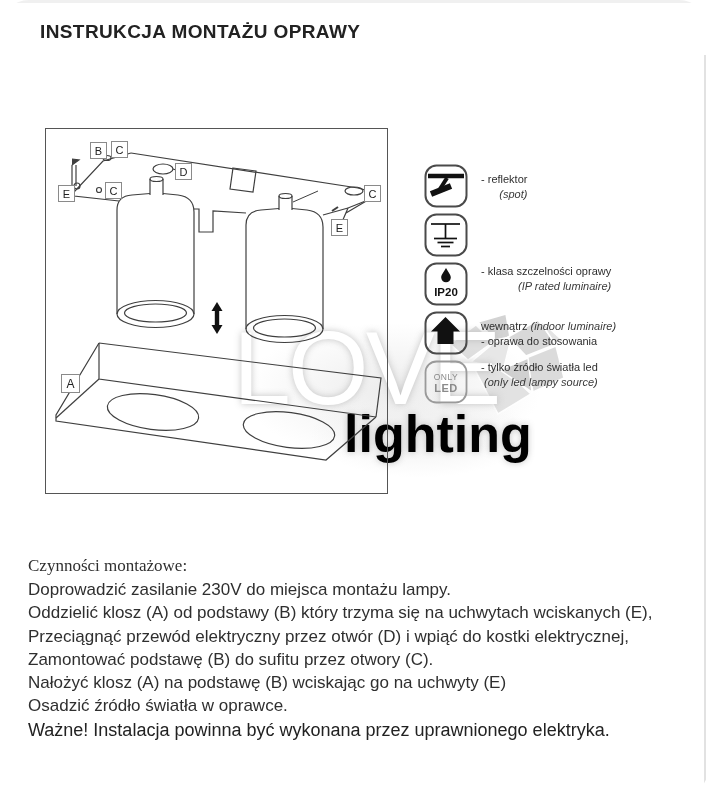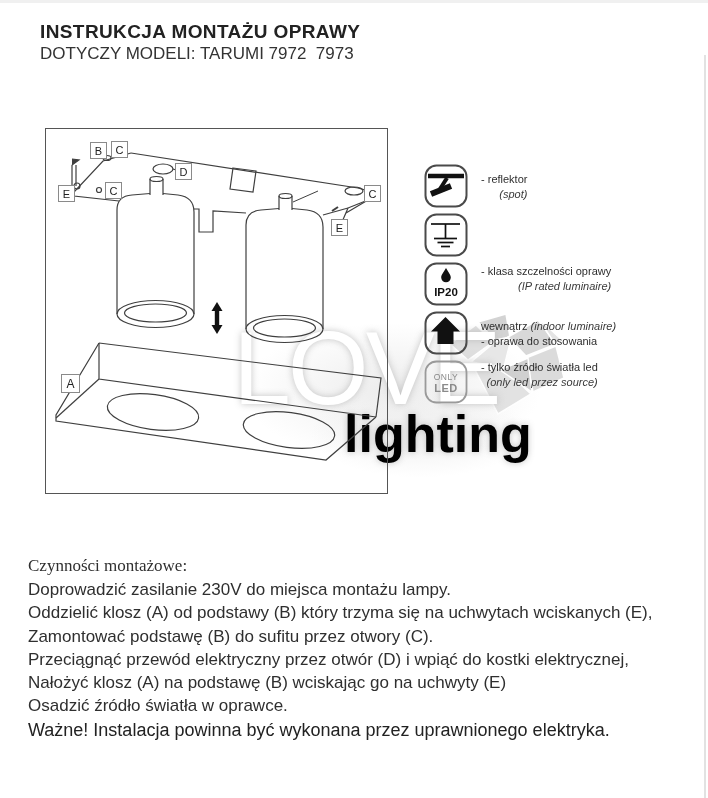--- a/index.html
+++ b/index.html
@@ -1,17 +1,17 @@
 <!DOCTYPE html>
 <html><head>
 <meta charset="utf-8">
 <style>
   html,body{margin:0;padding:0;background:#fff;}
   .page{position:relative;width:708px;height:798px;background:#fff;overflow:hidden;
-        font-family:"Liberation Sans",sans-serif;color:#2e2e2e;}
+        font-family:"Liberation Sans",sans-serif;color:#2e2e2e;border-radius:29px;}
   .top-smudge{position:absolute;left:0;top:0;width:708px;height:3px;background:#f0f0f0;}
   .right-scan-line{position:absolute;left:704px;top:55px;width:2px;height:743px;background:#e2e2e2;}
 
   
   .title-block{position:absolute;left:40px;top:20px;z-index:5;}
   .title{font-size:19px;font-weight:bold;color:#222;letter-spacing:.4px;line-height:23px;margin:0;}
   .subtitle{font-size:17px;color:#333;line-height:20px;margin-top:1px;white-space:pre;}
 
   
   .wm-blob{position:absolute;left:242px;top:322px;width:300px;height:140px;z-index:0;
@@ -50,21 +50,20 @@
 </head>
 <body>
 
 <div class="page">
 
   <div class="top-smudge"></div>
   <div class="right-scan-line"></div>
 
   <div class="title-block">
     <div class="title">INSTRUKCJA MONTAŻU OPRAWY</div>
-    <div class="subtitle">DOTYCZY MODELI: TARUMI 7972  7973</div>
   </div>
 
   <div class="wm-blob"></div>
   <div class="wm-blob2"></div>
   <div class="wm-love">LOVE</div>
   <div class="wm-lighting">lighting</div>
   <svg class="wm-heart" width="150" height="150" viewBox="0 0 150 150">
     <g stroke="#fff" stroke-width="1.5">
       <polygon points="12,52 38,33 55,50 30,68" fill="#d8d8d8"></polygon>
       <polygon points="40,30 68,22 72,45 57,48" fill="#c9c9c9"></polygon>
@@ -205,31 +204,31 @@
     </div>
 
     <div class="legend-row row5">
       <svg class="legend-icon" viewBox="0 0 44 44">
         <rect x="1.5" y="1.5" width="41" height="41" rx="11" fill="none" stroke="#9a9a9a" stroke-width="1.8"></rect>
         <text x="22" y="19.5" text-anchor="middle" font-size="8.5" fill="#8a8a8a" letter-spacing="0.5" font-family="Liberation Sans, sans-serif">ONLY</text>
         <text x="22" y="32" text-anchor="middle" font-size="11" font-weight="bold" fill="#8a8a8a" letter-spacing="0.5" font-family="Liberation Sans, sans-serif">LED</text>
       </svg>
       <div class="legend-text">
         <div>- tylko źródło światła led</div>
-        <div class="en">(only led przez source)</div>
+        <div class="en">(only led lampy source)</div>
       </div>
     </div>
 
   </div>
 
   <div class="instructions">
     <div class="heading">Czynności montażowe:</div>
     <div>Doprowadzić zasilanie 230V do miejsca montażu lampy.</div>
     <div>Oddzielić klosz (A) od podstawy (B) który trzyma się na uchwytach wciskanych (E),</div>
+    <div>Przeciągnąć przewód elektryczny przez otwór (D) i wpiąć do kostki elektrycznej,</div>
     <div>Zamontować podstawę (B) do sufitu przez otwory (C).</div>
-    <div>Przeciągnąć przewód elektryczny przez otwór (D) i wpiąć do kostki elektrycznej,</div>
     <div>Nałożyć klosz (A) na podstawę (B) wciskając go na uchwyty (E)</div>
     <div>Osadzić źródło światła w oprawce.</div>
   </div>
 
   <div class="warning">Ważne! Instalacja powinna być wykonana przez uprawnionego elektryka.</div>
 
 </div>
 
 </body></html>

